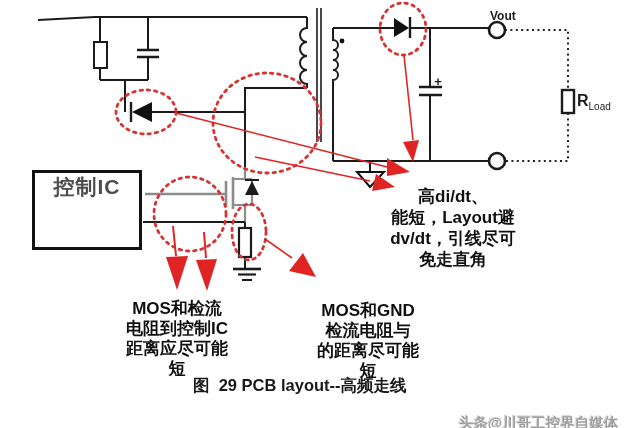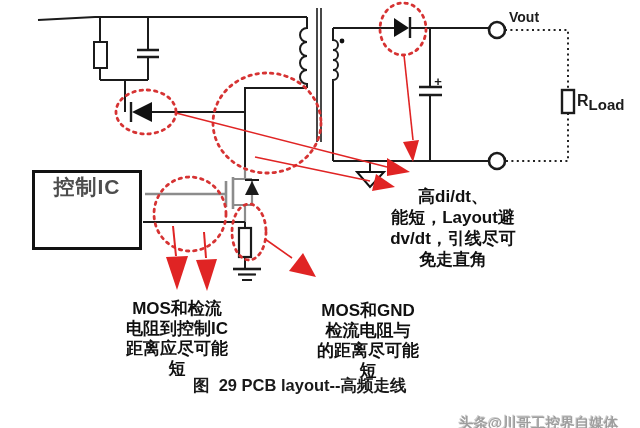--- a/index.html
+++ b/index.html
@@ -3,23 +3,23 @@
 <meta charset="utf-8">
 <style>
   html,body{margin:0;padding:0;background:#ffffff;}
   .stage{position:relative;width:640px;height:428px;background:#fff;overflow:hidden;
          font-family:"Liberation Sans","DejaVu Sans",sans-serif;}
   svg.circuit{position:absolute;left:0;top:0;}
   .ic-box{position:absolute;left:32px;top:170px;width:104px;height:74px;
           border:3.5px solid #121212;display:flex;align-items:flex-start;justify-content:center;}
   .ic-box span{font-size:21px;font-weight:bold;color:#4d4d4d;letter-spacing:1px;}
   .lbl{position:absolute;color:#1c1c1c;font-weight:bold;}
-  .vout{left:509px;top:9px;font-size:14px;}
+  .vout{left:490px;top:9px;font-size:12px;}
   .rload{left:577px;top:92px;font-size:16px;}
-  .rload sub{font-size:15px;font-weight:bold;}
+  .rload sub{font-size:10px;font-weight:normal;}
   .note{position:absolute;text-align:center;color:#101010;font-weight:bold;}
   .note div{white-space:nowrap;}
   .note-hf{left:370px;top:186px;width:166px;font-size:17px;line-height:21px;}
   .note-mosic{left:103px;top:299px;width:148px;font-size:17px;line-height:20px;}
   .note-sense{left:296px;top:301px;width:144px;font-size:17px;line-height:20px;}
   .caption{position:absolute;left:193px;top:375px;font-size:16.5px;font-weight:bold;
            color:#1a1a1a;white-space:pre;}
   .watermark{position:absolute;left:459px;top:414px;font-size:14.5px;font-weight:bold;
              color:#9e9e9e;white-space:pre;
              text-shadow:1px 1px 0 rgba(255,255,255,.95), -1px -1px 0 rgba(110,110,110,.35);}

